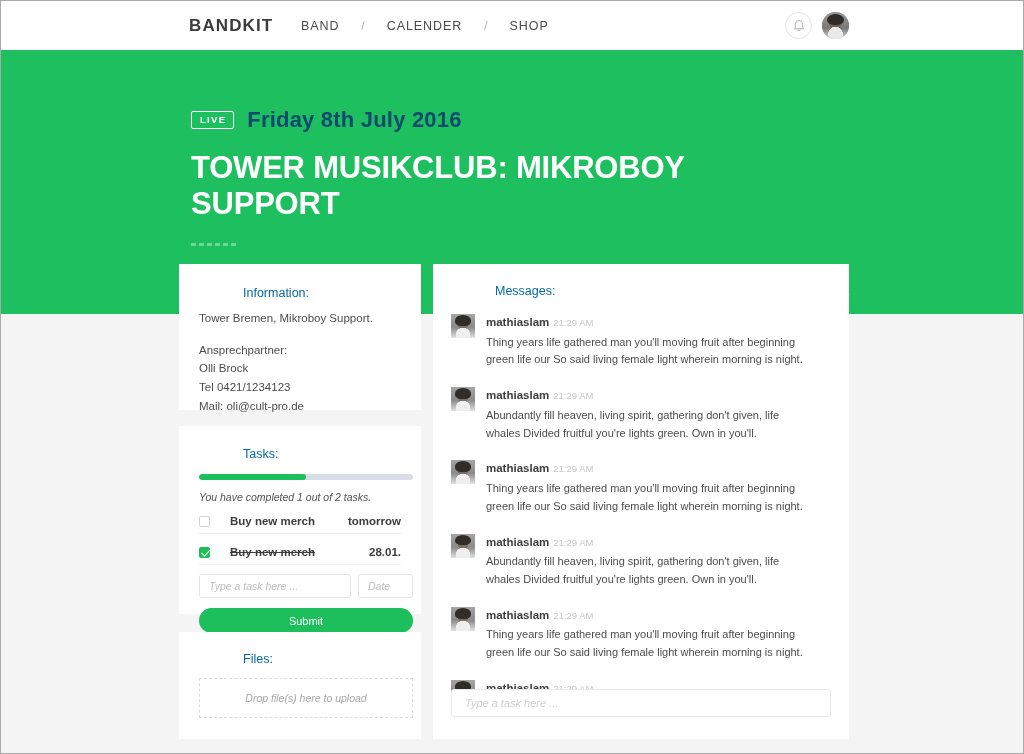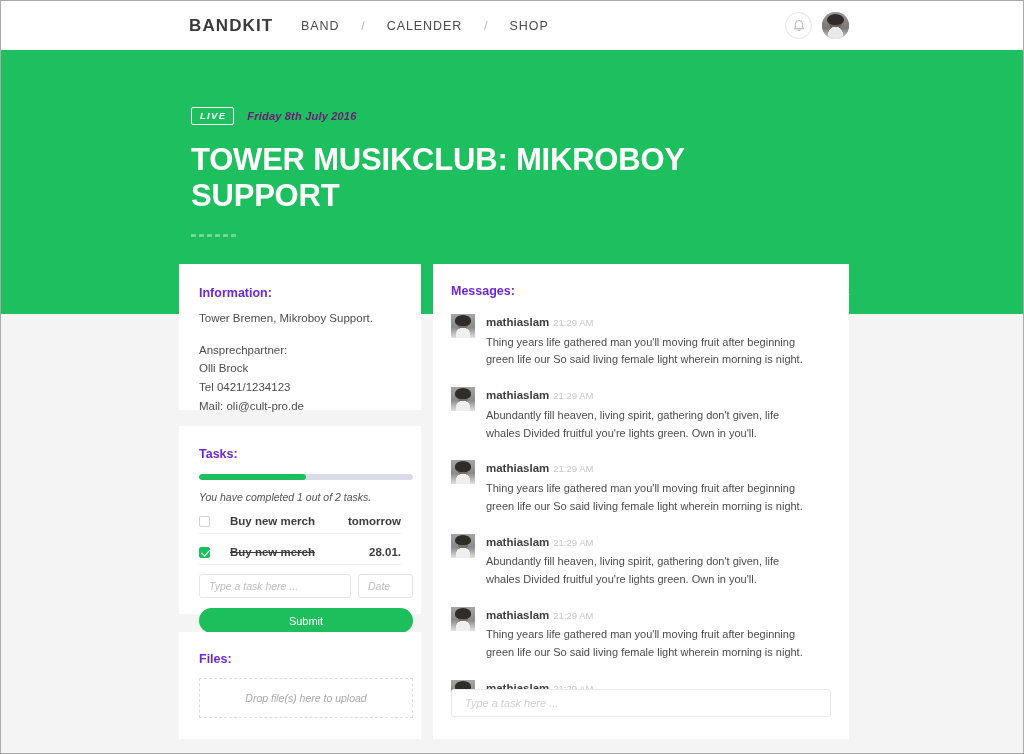--- a/index.html
+++ b/index.html
@@ -96,26 +96,24 @@
   .liverow { display: flex; align-items: center; gap: 13px; margin-top: 57px; }
   .live-badge {
     border: 1.5px solid #ffffff;
     color: #ffffff;
     font-size: 9.5px;
     font-weight: bold;
     letter-spacing: 1.3px;
     padding: 3px 7px 3px 8px;
     line-height: 1;
     border-radius: 2px;
-    font-style: italic;
   }
   .event-date {
-    color: #701a75;
-    font-size: 11px;
-    font-style: italic;
+    color: #0c4a6e;
+    font-size: 22px;
     font-weight: bold;
     letter-spacing: 0.2px;
   }
   .hero-title {
     color: #ffffff;
     font-size: 31px;
     font-weight: bold;
     line-height: 1.17;
     letter-spacing: -0.2px;
     margin-top: 17px;
@@ -145,22 +143,23 @@
     text-decoration: none;
   }
 
   
   .card {
     position: absolute;
     background: #ffffff;
   }
   .card-title {
     font-size: 12.5px;
-    font-weight: bold;
-    color: #6d28d9;
+    font-weight: normal;
+    color: #0369a1;
+    margin-left: 44px;
   }
 
   
   #info-card { left: 178px; top: 263px; width: 242px; height: 146px; }
   .info-body { padding: 22px 20px 0 20px; }
   .info-line { font-size: 11.5px; color: #4c4c4c; line-height: 1.62; }
   .info-line.first { margin-top: 9px; }
   .info-gap { height: 13px; }
 
   

